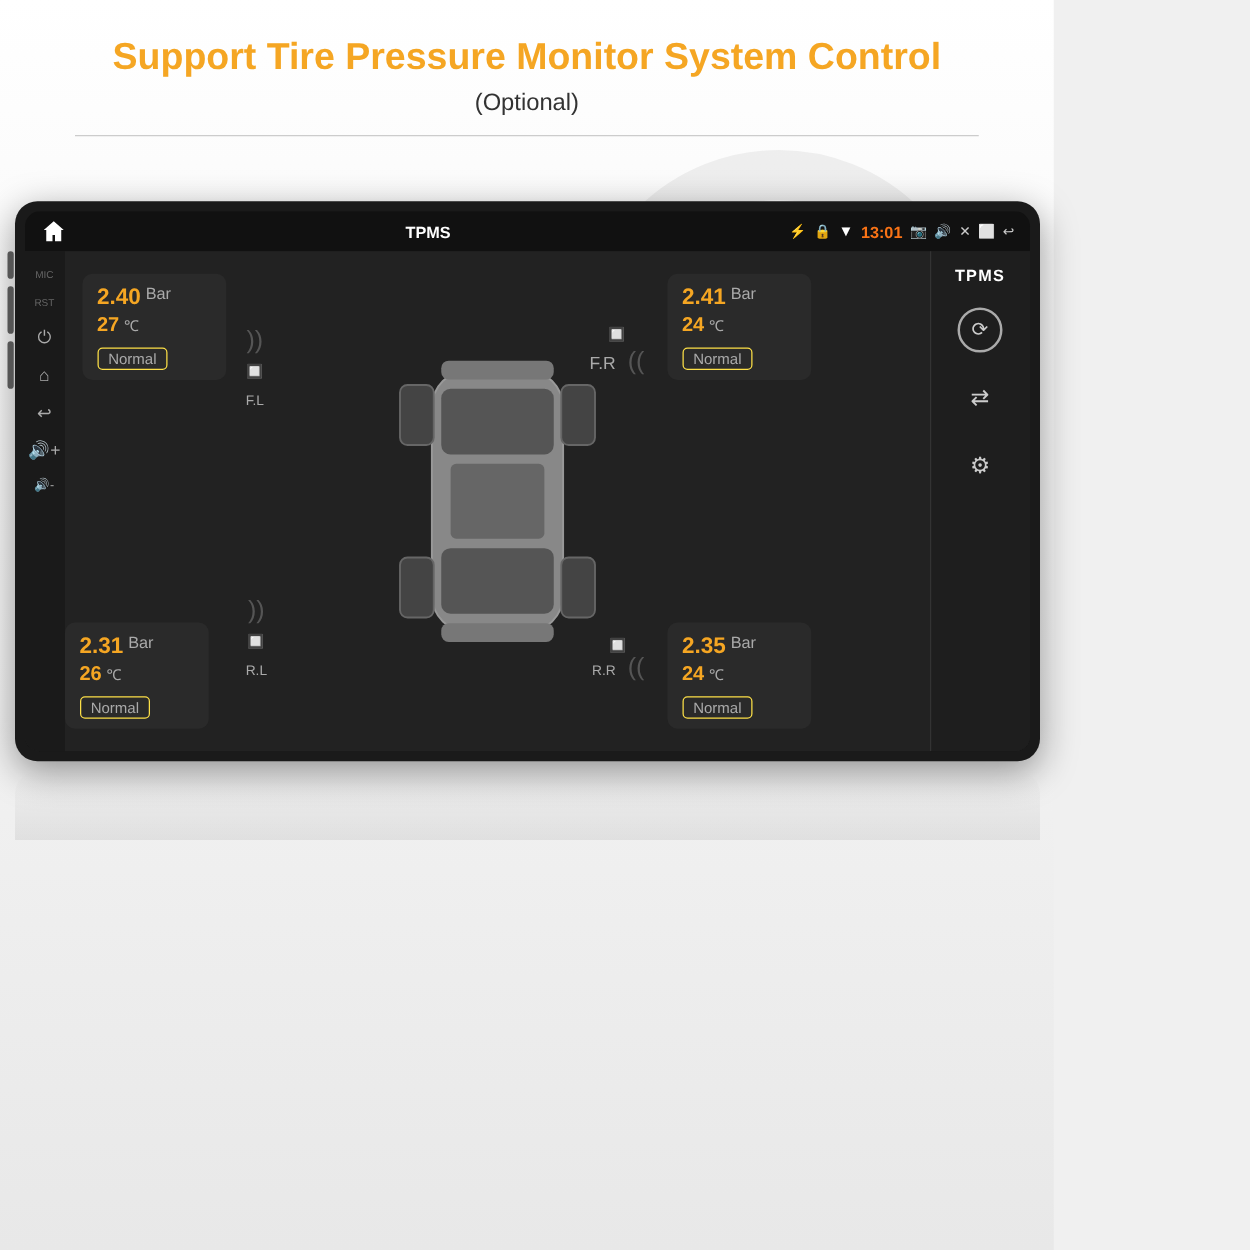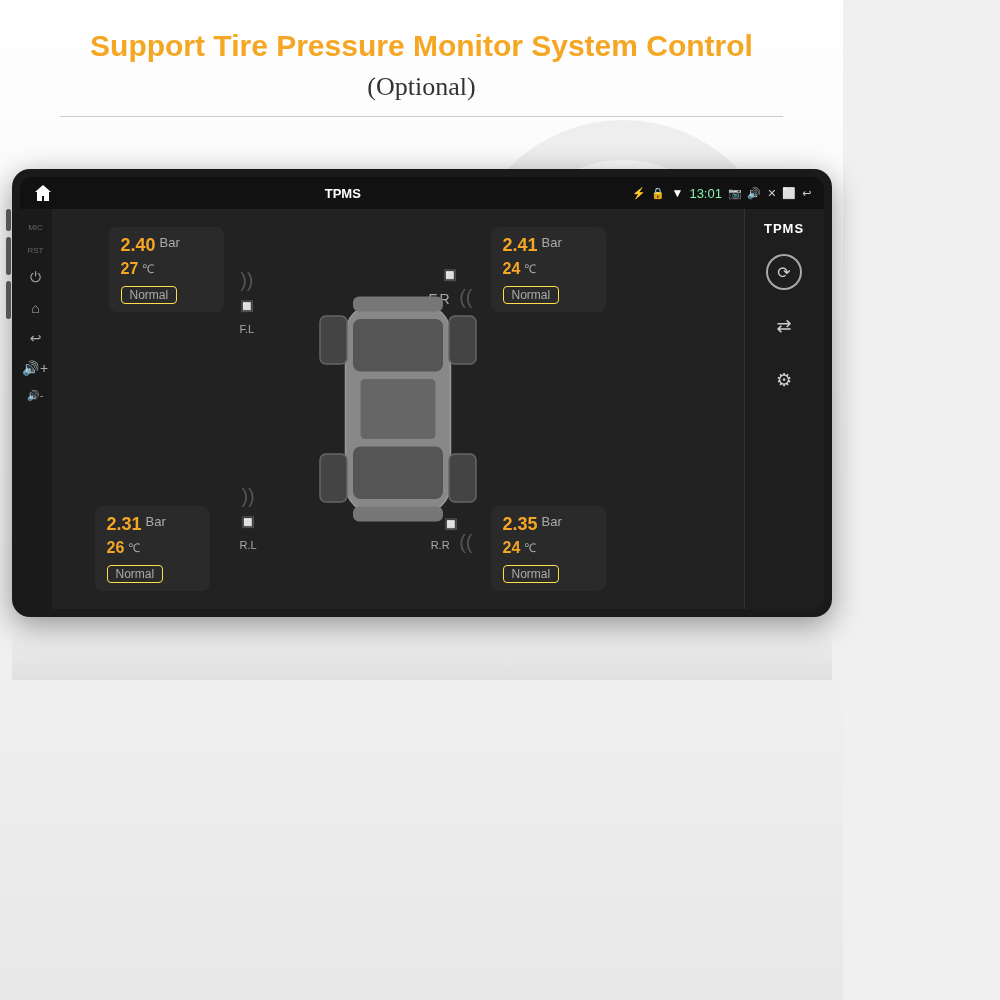--- a/index.html
+++ b/index.html
@@ -47,25 +47,24 @@
 
     .main-title {
       font-size: 30px;
       font-weight: 900;
       color: #f5a623;
       line-height: 1.2;
       margin-bottom: 8px;
     }
 
     .subtitle {
-      font-size: 26px;
+      font-size: 19px;
       font-weight: 400;
       color: #333;
       margin-bottom: 14px;
-      font-family: Liberation Serif, serif;
     }
 
     .divider {
       width: 100%;
       height: 1px;
       background: #ccc;
       margin: 0 auto 16px;
     }
 
     .description {
@@ -151,31 +150,30 @@
       align-items: center;
       gap: 6px;
     }
 
     .status-icon {
       color: #ccc;
       font-size: 11px;
     }
 
     .time-display {
-      color: #86efac;
+      color: #f97316;
       font-size: 13px;
-      font-weight: 400;
+      font-weight: 700;
     }
 
     
     .tpms-main {
       display: flex;
       background: #222;
       height: 400px;
-      gap: 43px;
     }
 
     
     .left-sidebar {
       width: 32px;
       background: #1a1a1a;
       display: flex;
       flex-direction: column;
       align-items: center;
       gap: 14px;

